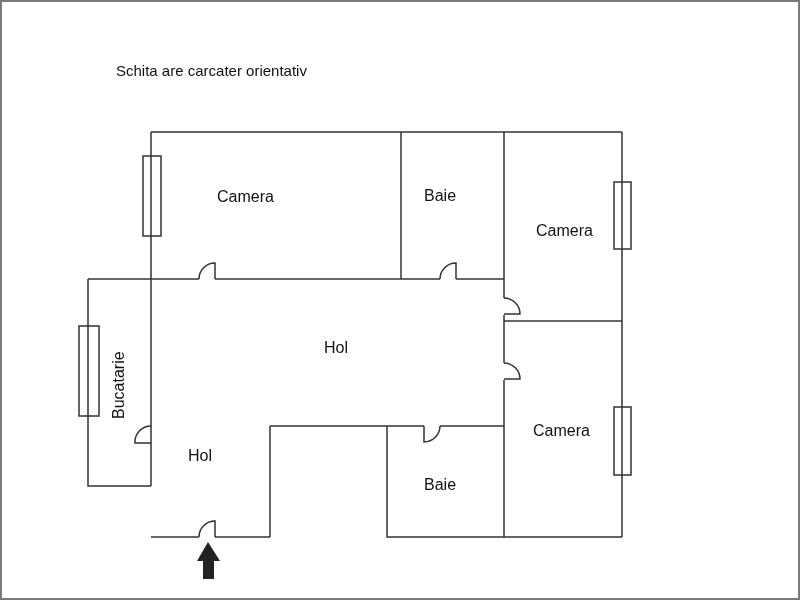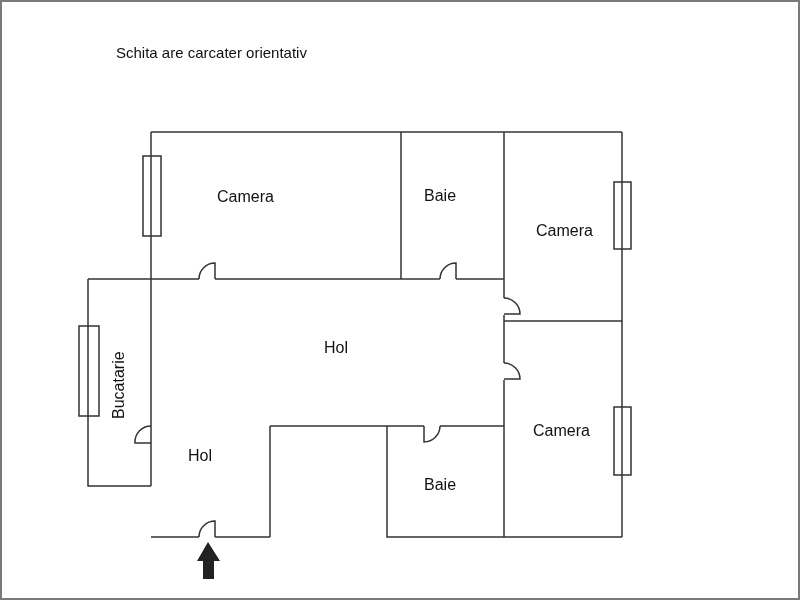--- a/index.html
+++ b/index.html
@@ -1,18 +1,18 @@
 <!DOCTYPE html>
 <html><head>
 <meta charset="utf-8">
 <style>
   html, body { margin: 0; padding: 0; background: #ffffff; }
   body { width: 802px; height: 602px; position: relative; overflow: hidden; }
   .frame { position: absolute; left: 0; top: 0; width: 800px; height: 600px; border: 1px solid #7a7a7a; border-width: 2px 2px 2px 2px; box-sizing: border-box; }
-  .note { position: absolute; left: 116px; top: 44px; font-family: "Liberation Sans", sans-serif; font-size: 15px; color: #111; }
+  .note { position: absolute; left: 116px; top: 62px; font-family: "Liberation Sans", sans-serif; font-size: 15px; color: #111; }
   svg { position: absolute; left: 0; top: 0; }
   .lbl { font-family: "Liberation Sans", sans-serif; font-size: 16px; fill: #111; }
 </style>
 </head>
 <body>
 
 <div class="frame"></div>
 <div class="note">Schita are carcater orientativ</div>
 
 <svg width="802" height="602" viewBox="0 0 802 602">

